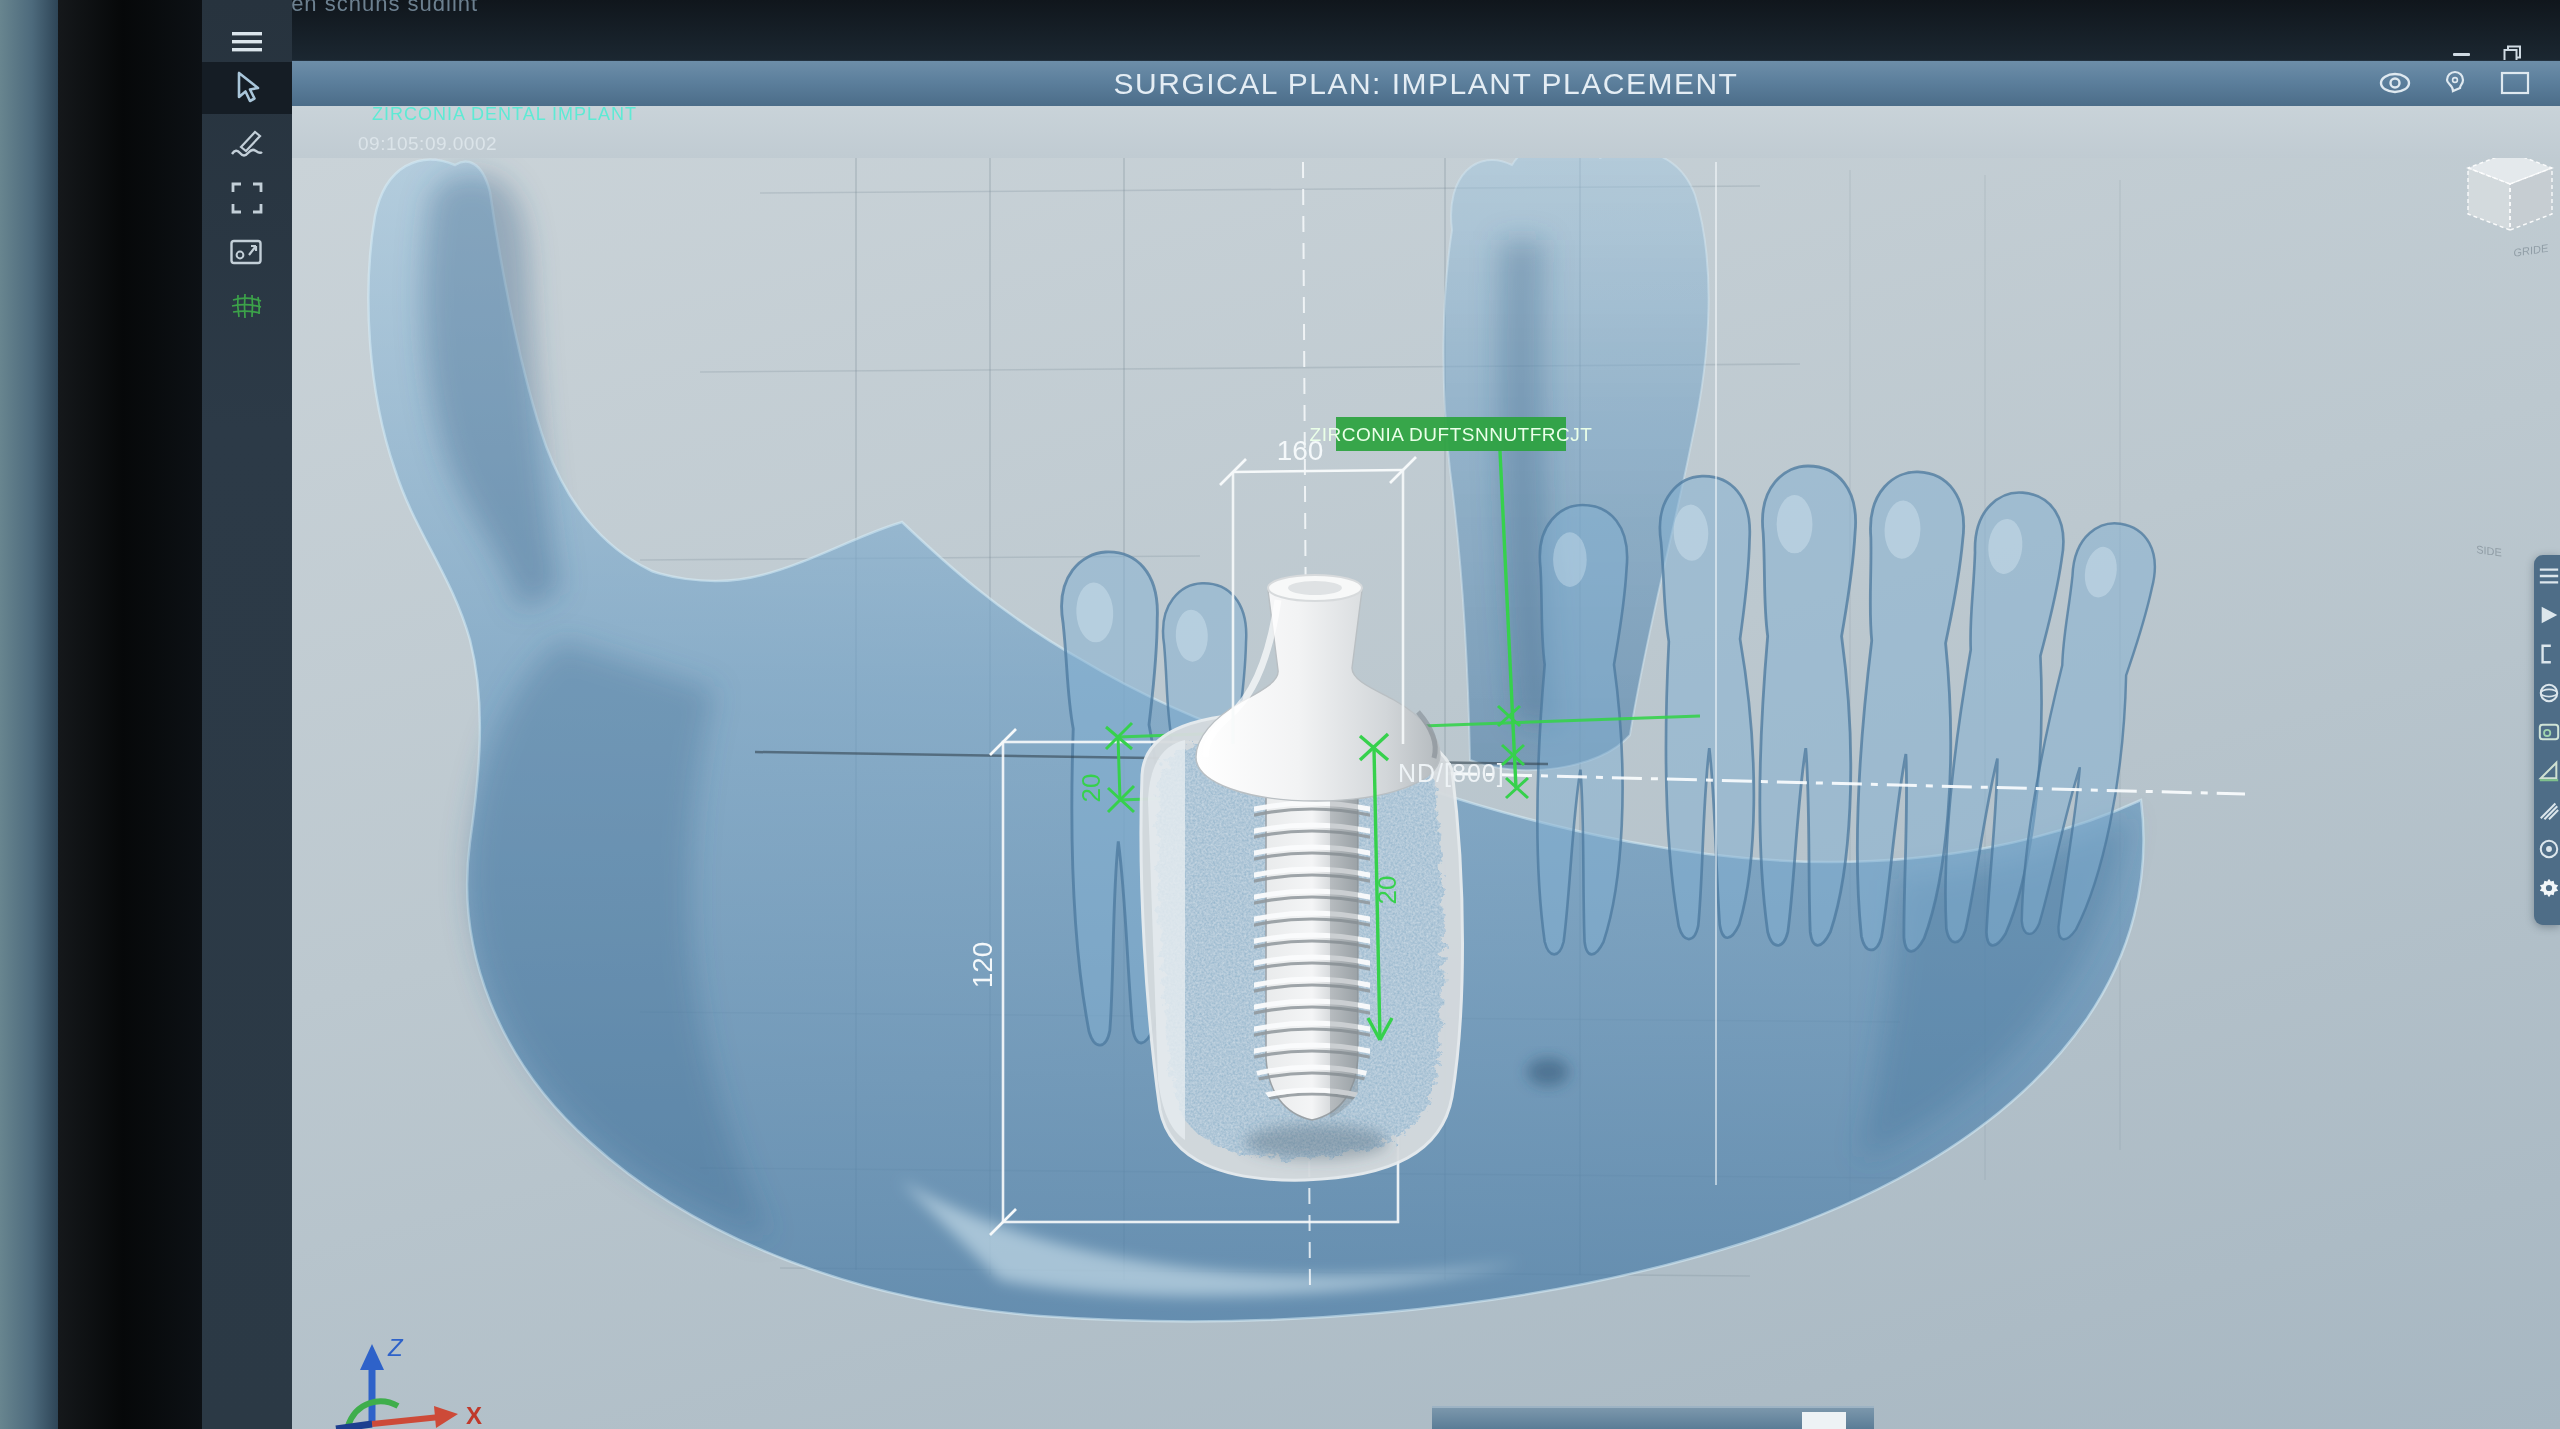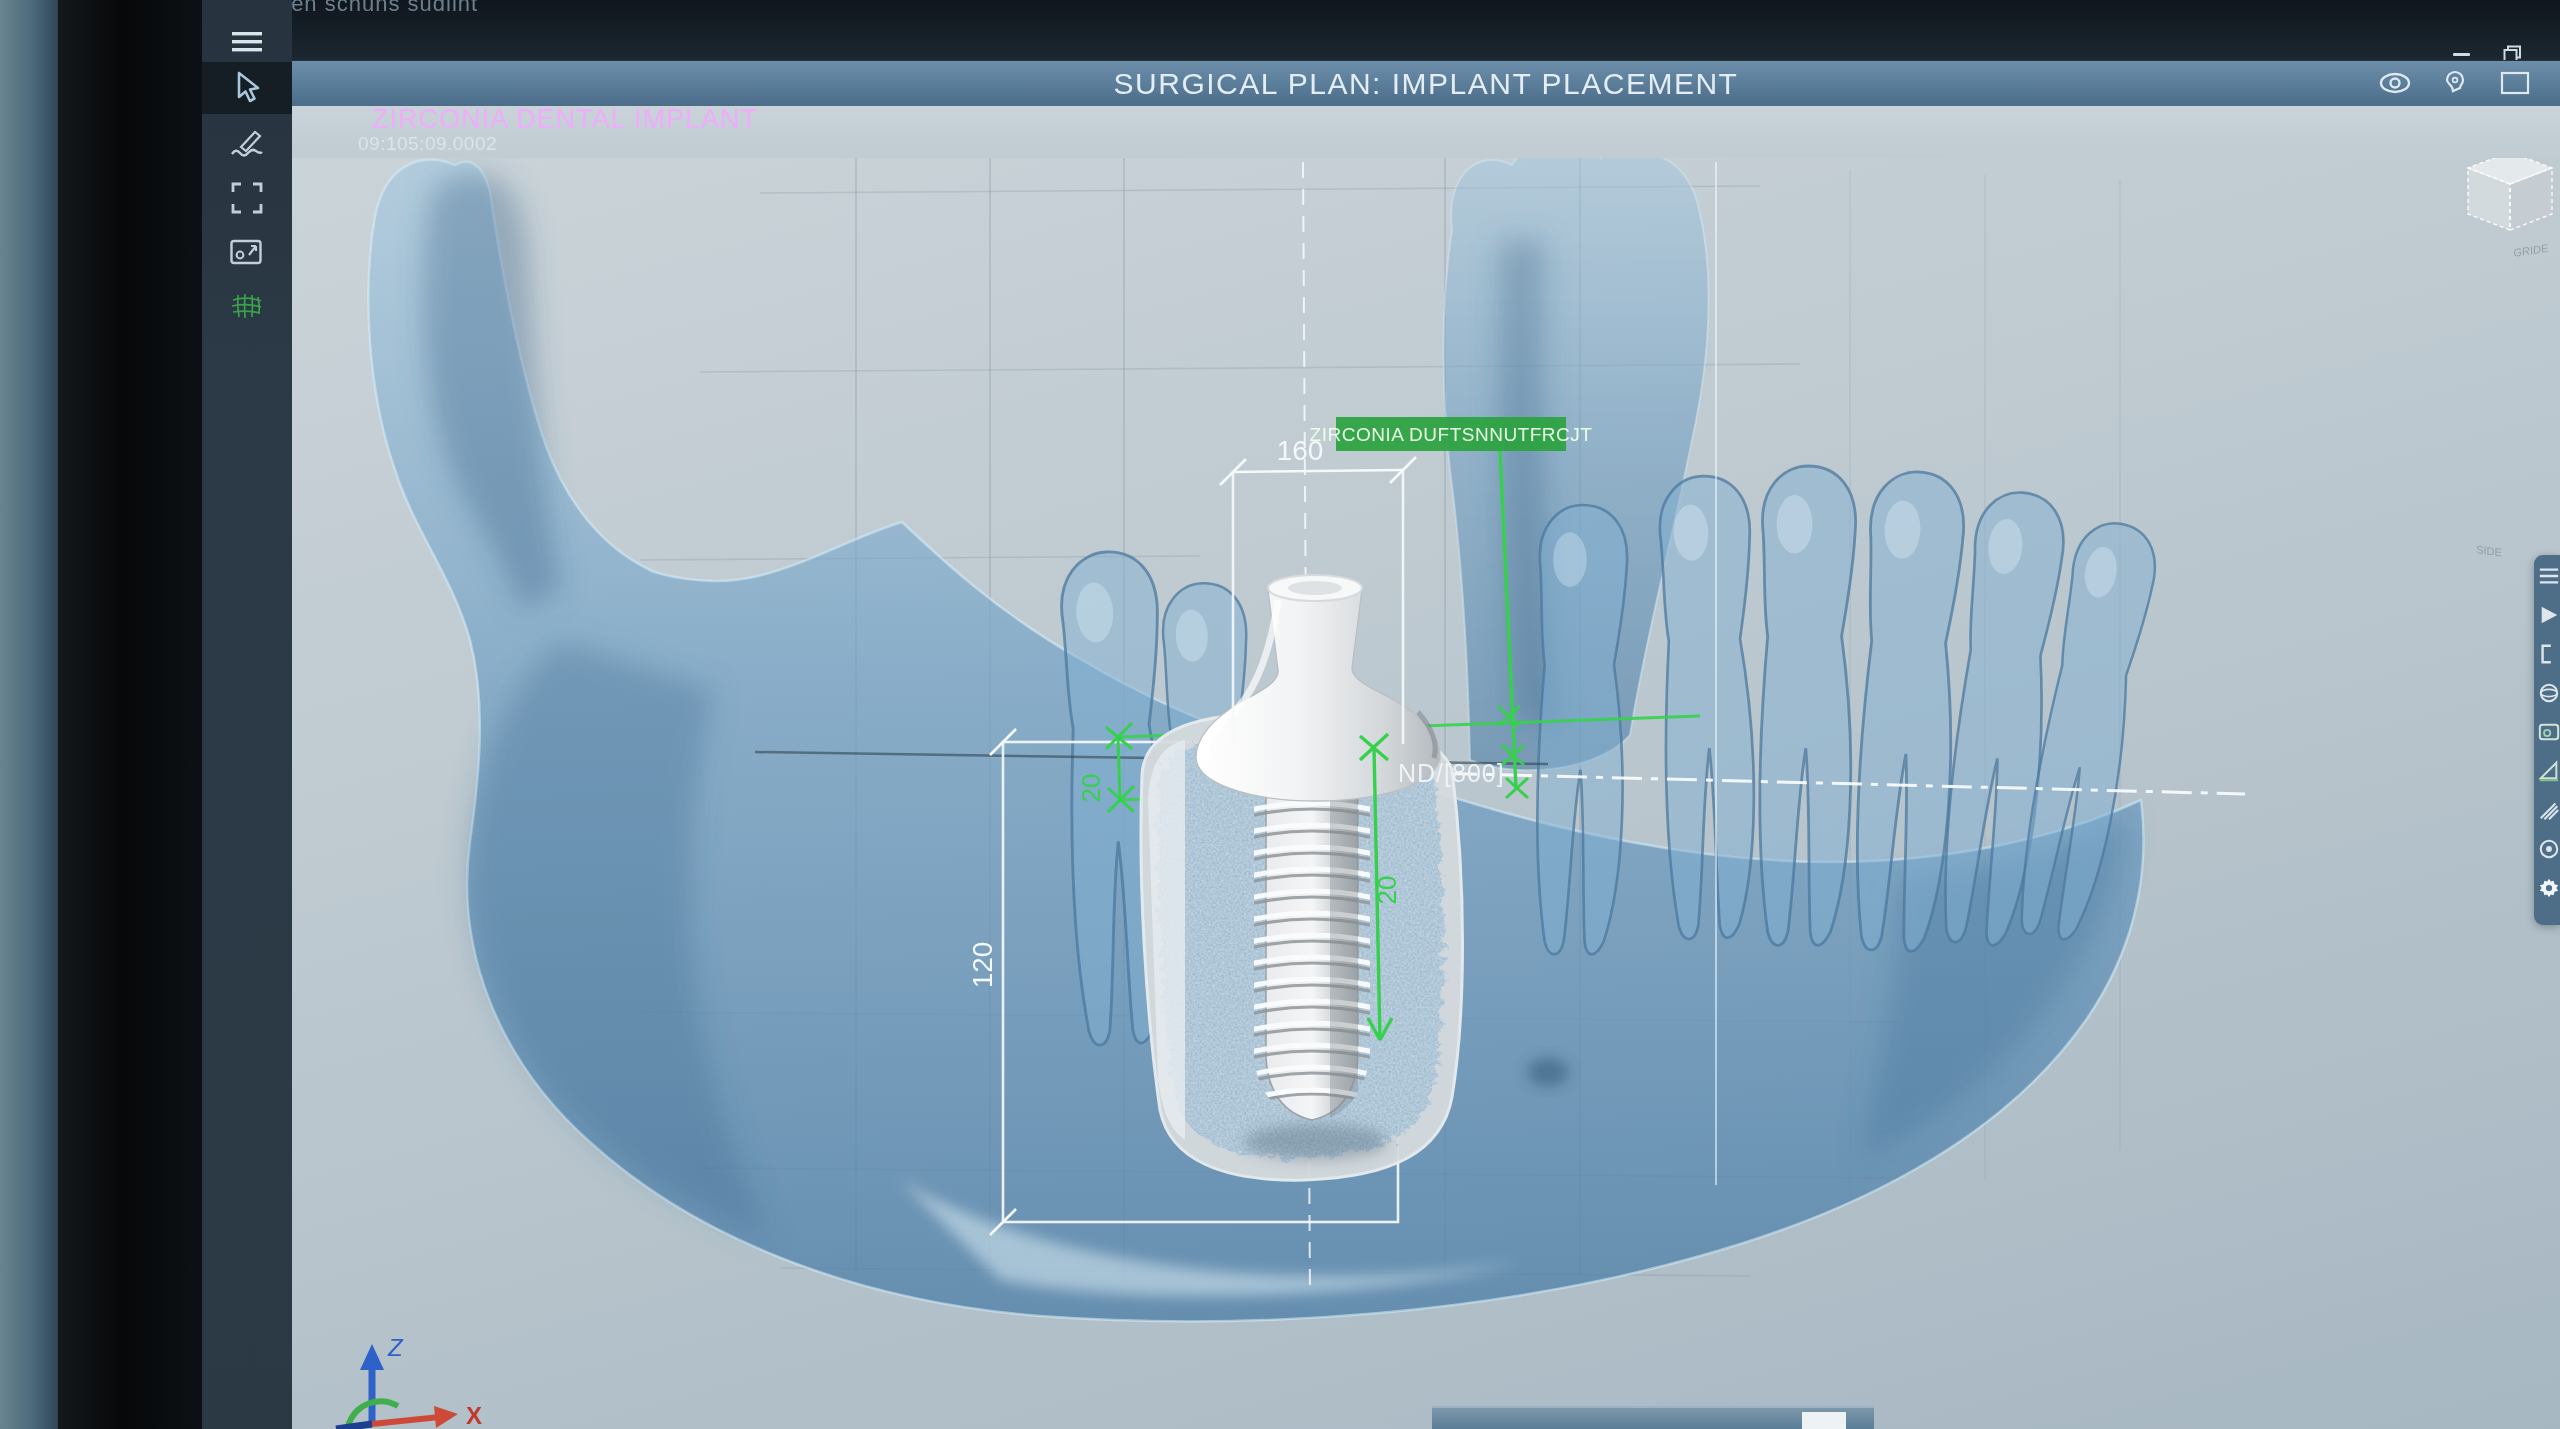--- a/index.html
+++ b/index.html
@@ -19,21 +19,21 @@
   .top-strip-text{left:224px;top:-9px;font-size:22px;color:#7d93a4;
     letter-spacing:1px;opacity:.85;white-space:nowrap;}
   .titlebar{left:292px;top:60px;width:2268px;height:46px;
     background:linear-gradient(180deg,#6d8ea9 0%,#5c7f9c 45%,#4b6c88 100%);
     border-top:1px solid #233240;}
   .title-text{left:292px;top:60px;width:2268px;height:46px;line-height:48px;
     text-align:center;font-size:30px;color:#e4edf4;letter-spacing:1.5px;}
   .subband{left:292px;top:106px;width:2268px;height:52px;
     background:linear-gradient(180deg,#c9d3d9,#c0cbd2);
     border-bottom:1px solid rgba(120,140,152,.45);}
-  .impl-name{left:372px;top:104px;font-size:27px;color:#f0abfc;letter-spacing:1px;}
+  .impl-name{left:372px;top:104px;font-size:18px;color:#5eead4;letter-spacing:1px;}
   .impl-code{left:358px;top:133px;font-size:19px;color:#e2eaef;opacity:.8;letter-spacing:.5px;}
 
   .win-btn{top:44px;width:26px;height:20px;display:flex;align-items:center;justify-content:center;cursor:pointer;}
   .min-glyph{width:17px;height:3px;background:#cfdae2;border-radius:1px;}
 
   
   .sidebar{left:202px;top:0;width:90px;height:1429px;
     background:linear-gradient(180deg,#27333e 0%,#2c3a47 30%,#2b3945 100%);}
   .sb-item{left:202px;width:90px;height:52px;display:flex;align-items:center;justify-content:center;cursor:pointer;}
   .sb-active{background:#151d25;}

